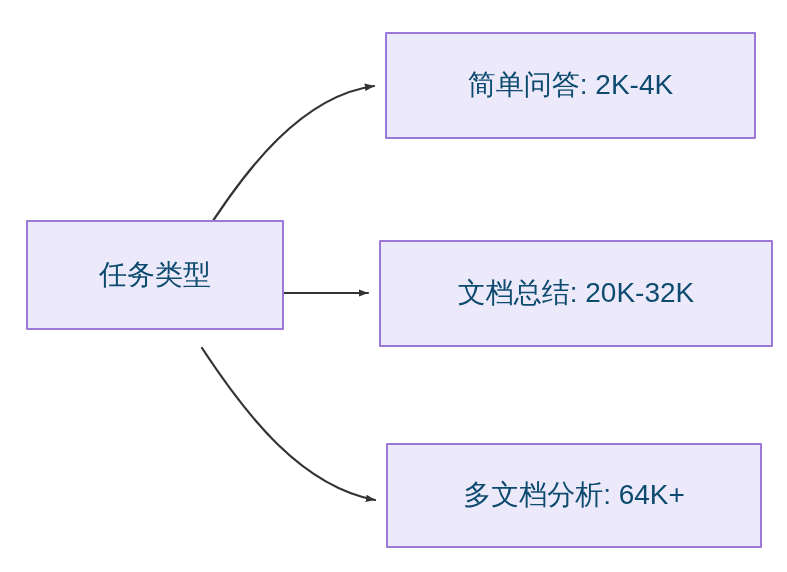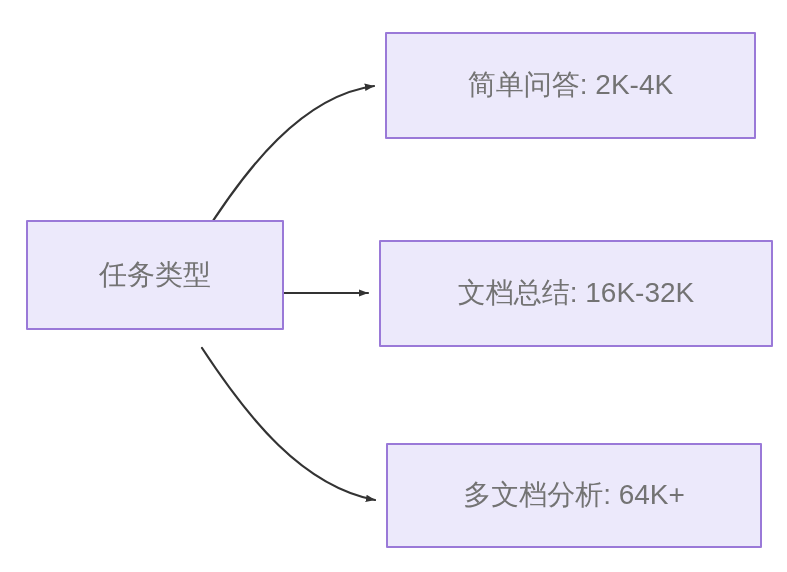--- a/index.html
+++ b/index.html
@@ -27,21 +27,21 @@
     position: absolute;
     box-sizing: border-box;
     background: #ece9fb;
     border: 2px solid #9a79d8;
     border-radius: 1px;
     display: flex;
     align-items: center;
     justify-content: center;
   }
   .node-label {
-    color: #737373;
+    color: #0c4a6e;
     font-size: 28px;
     line-height: 1.15;
     white-space: nowrap;
     letter-spacing: 0px;
   }
   #node-source { left: 26px;  top: 220px; width: 258px; height: 110px; }
   #node-t1     { left: 385px; top: 32px;  width: 371px; height: 107px; }
   #node-t2     { left: 379px; top: 240px; width: 394px; height: 107px; }
   #node-t3     { left: 386px; top: 443px; width: 376px; height: 105px; }
 </style>
@@ -66,20 +66,20 @@
 
   <div class="node" id="node-source">
     <span class="node-label">任务类型</span>
   </div>
 
   <div class="node" id="node-t1">
     <span class="node-label">简单问答: 2K-4K</span>
   </div>
 
   <div class="node" id="node-t2">
-    <span class="node-label">文档总结: 16K-32K</span>
+    <span class="node-label">文档总结: 20K-32K</span>
   </div>
 
   <div class="node" id="node-t3">
     <span class="node-label">多文档分析: 64K+</span>
   </div>
 
 </div>
 
 </body></html>

